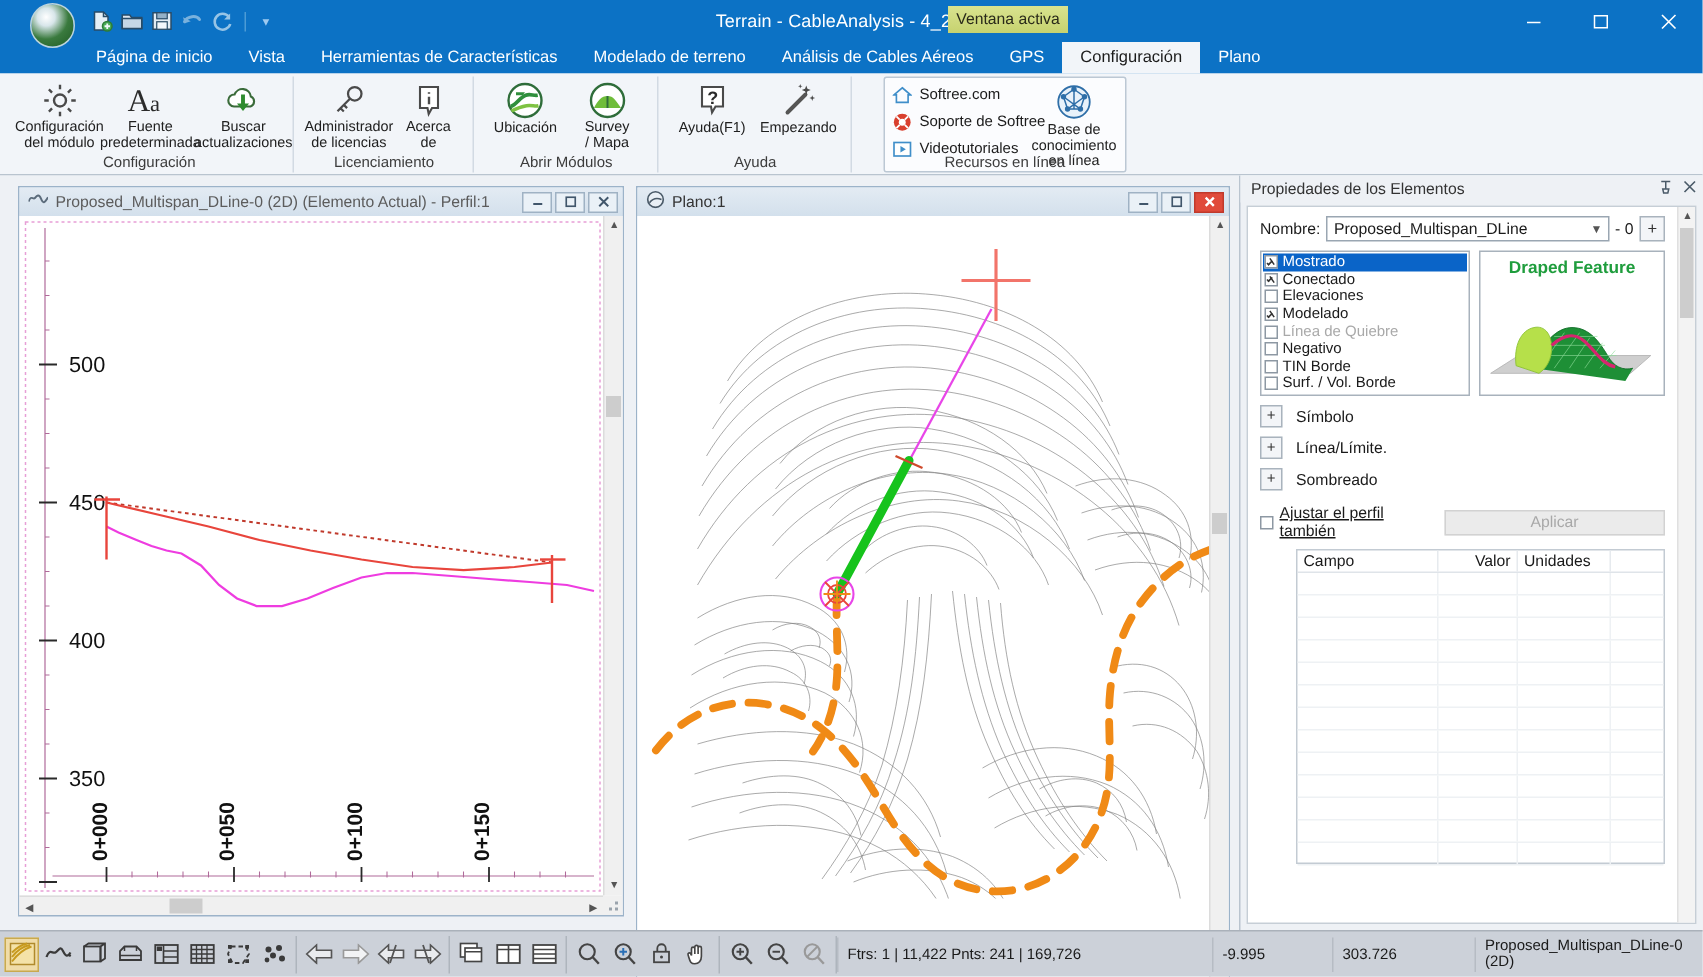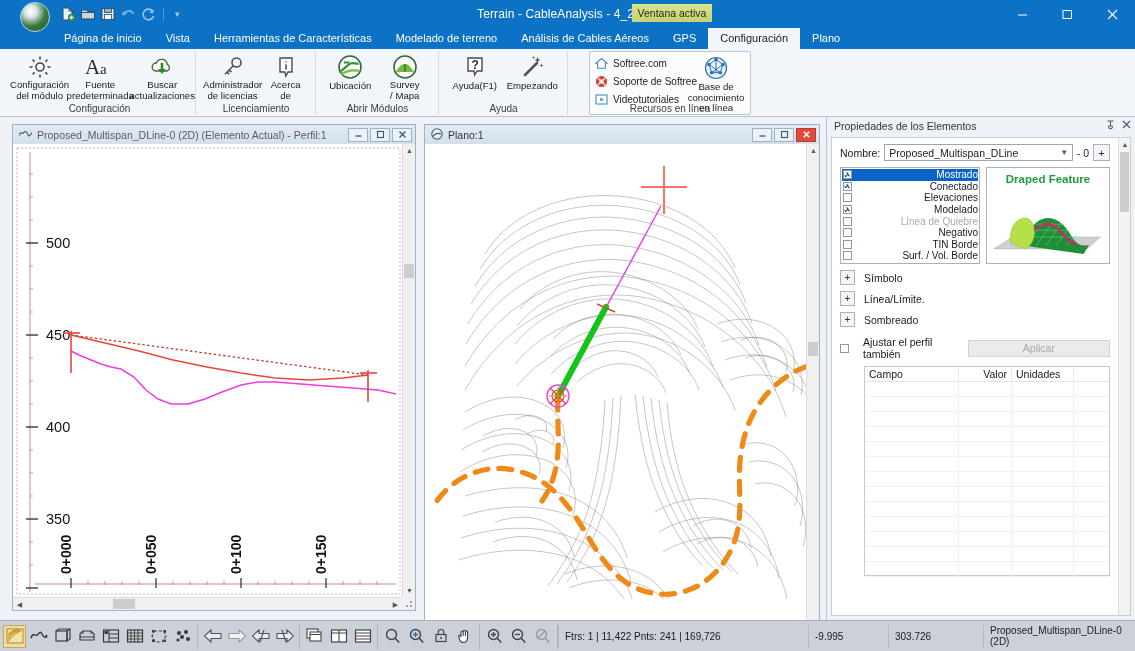--- a/index.html
+++ b/index.html
@@ -155,21 +155,21 @@
   .plusbtn {
     width:17px; height:17px; border:1px solid #a9b3bd; background:#f3f5f8;
     display:flex; align-items:center; justify-content:center; font-size:11px; color:#333;
   }
 
   .mid { display:flex; gap:6px; }
   .chklist {
     width:140px; height:97px; border:1px solid #a8b2bc; background:#fff;
     overflow:hidden; padding:1px;
   }
-  .chkrow { height:11.6px; display:flex; align-items:center; gap:13px; padding-left:1px; font-size:10px;justify-content:space-between; }
+  .chkrow { height:11.6px; display:flex; align-items:center; gap:3px; padding-left:1px; font-size:10px; }
   .chkrow.sel { background:#0a64c8; color:#fff; }
   .chkrow.dis { color:#a9a9a9; }
   .cb {
     width:9px; height:9px; border:1px solid #8d98a3; background:#fff;
     flex:0 0 9px; position:relative;
   }
   .cb.on::after {
     content:""; position:absolute; left:1.5px; top:3.5px; width:3px; height:1.4px;
     border-left:1.4px solid #333; border-bottom:1.4px solid #333;
     transform:rotate(-45deg); transform-origin:left bottom;
@@ -186,21 +186,21 @@
                  font-size:11.5px; font-weight:bold; color:#1f9d3d; }
 
   .expander { display:flex; align-items:center; gap:9px; margin-top:6px; }
   .expbtn {
     width:15px; height:15px; border:1px solid #a9b3bd; background:#f3f5f8;
     display:flex; align-items:center; justify-content:center; font-size:10px; color:#333;
   }
   .explbl { font-size:10.5px; }
 
   .applyrow { display:flex; align-items:center; gap:6px; margin-top:9px; }
-  .applyrow .cbl { display:flex; align-items:center; gap:14px; font-size:10.5px; }
+  .applyrow .cbl { display:flex; align-items:center; gap:4px; font-size:10.5px;text-decoration:underline; }
   .applybtn {
     margin-left:auto; width:155px; height:17px; background:#ebebeb; border:1px solid #d2d2d2;
     color:#a8a8a8; font-size:10.5px; display:flex; align-items:center; justify-content:center;
   }
 
   .fieldtbl { margin-top:6px; border:1px solid #c3cbd3; background:#fff; height:210px; position:relative;margin-left:24px; }
   .fthead { display:flex; height:15px; border-bottom:1px solid #dfe4e9; font-size:10.5px; }
   .fth { padding-left:4px; line-height:15px; }
   .fth.c1 { width:94px; border-right:1px solid #e6eaee; }
   .fth.c2 { width:53px; text-align:right; padding-right:4px; border-right:1px solid #e6eaee; }

